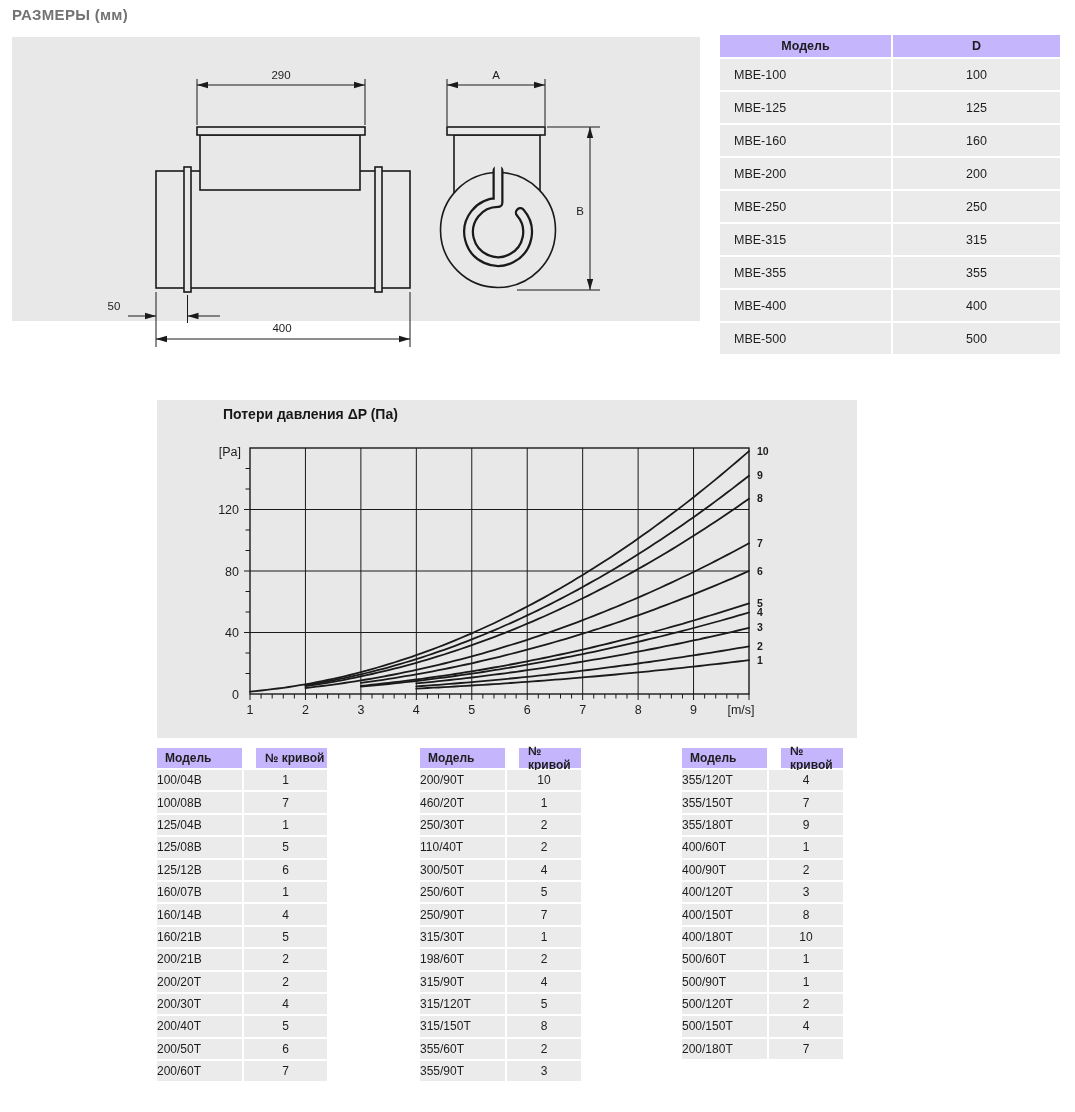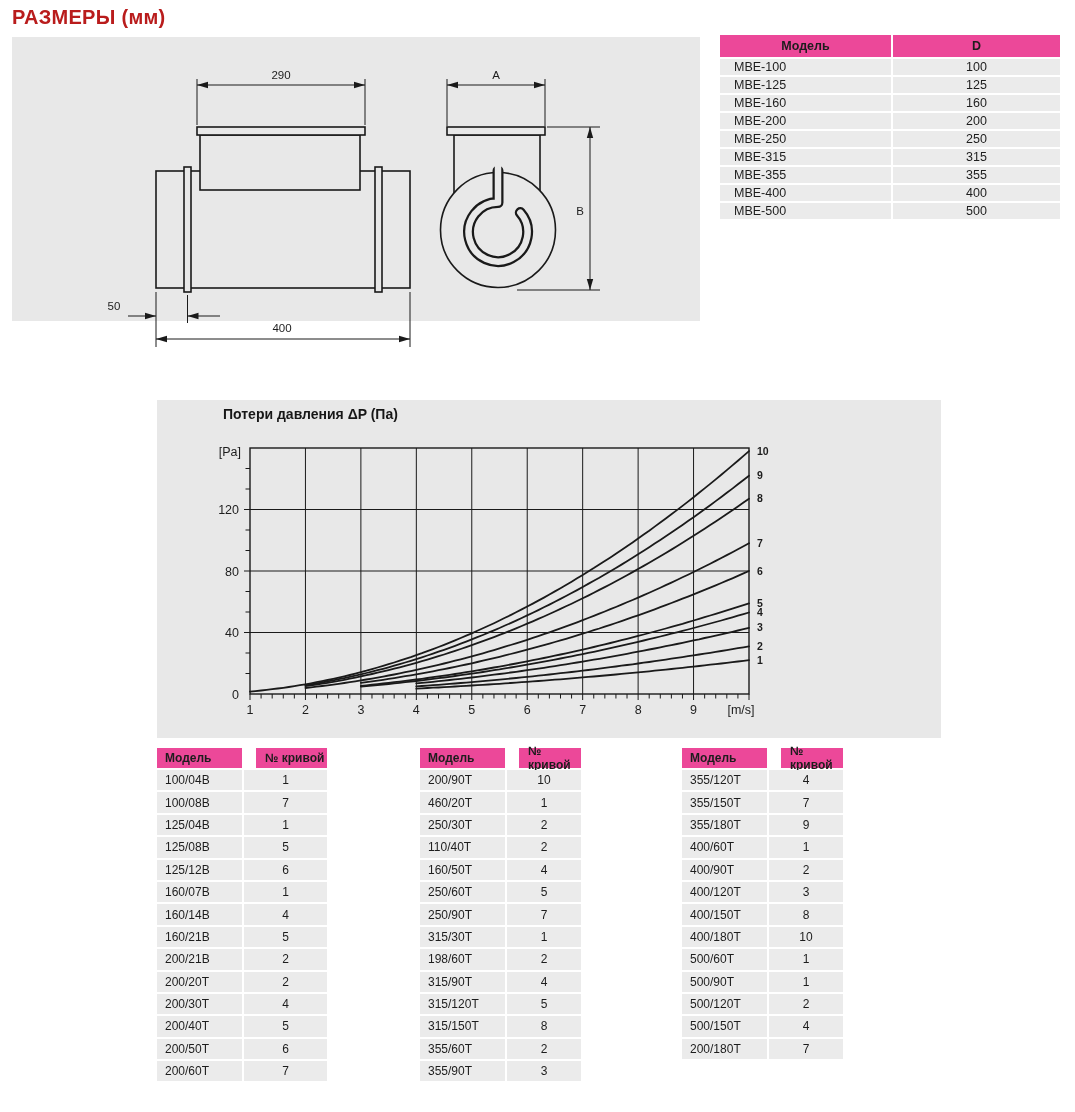--- a/index.html
+++ b/index.html
@@ -1,40 +1,40 @@
 <!DOCTYPE html>
 <html><head>
 <meta charset="utf-8">
 <style>
   html,body{margin:0;padding:0;background:#ffffff;}
   body{width:1075px;height:1112px;position:relative;overflow:hidden;
        font-family:"Liberation Sans",sans-serif;color:#1d1d1d;}
   .panel{position:absolute;background:#e8e8e8;}
-  #page-title{position:absolute;left:12px;top:6px;font-size:20px;font-weight:bold;
-              letter-spacing:.3px;color:#b91c1c;}
+  #page-title{position:absolute;left:12px;top:6px;font-size:15px;font-weight:bold;
+              letter-spacing:.3px;color:#737373;}
   #drawing-panel{left:12px;top:37px;width:688px;height:284px;}
-  #chart-panel{left:157px;top:400px;width:784px;height:338px;}
+  #chart-panel{left:157px;top:400px;width:700px;height:338px;}
   #chart-title{position:absolute;left:66px;top:6px;font-size:14px;font-weight:bold;color:#171717;}
   svg{position:absolute;left:0;top:0;}
   svg text{font-family:"Liberation Sans",sans-serif;fill:#1d1d1d;}
   .tech-fill{stroke:#1a1a1a;fill:#e8e8e8;stroke-width:1.6px;}
   .dim{stroke:#1a1a1a;fill:none;stroke-width:1px;}
   .dim-arrow{fill:#1a1a1a;stroke:none;}
   .dim-text{font-size:11.5px;}
   .table{position:absolute;display:grid;gap:2px;}
   .cell{display:flex;align-items:center;background:#ebebeb;font-size:12px;}
-  .th{background:#ec4899;font-weight:bold;}
+  .th{background:#c4b5fd;font-weight:bold;}
   .dims-table{left:720px;top:35px;width:340px;grid-template-columns:171px 167px;}
-  .dims-table .cell{height:16px;font-size:12.5px;}
+  .dims-table .cell{height:31px;font-size:12.5px;}
   .dims-table .th{height:22px;justify-content:center;}
   .dims-table .td.c0{padding-left:14px;}
   .dims-table .td.c1{justify-content:center;}
   .curve-table .cell{height:20.4px;}
   .curve-table .th{height:20px;padding-left:8px;}
-  .curve-table .td.c0{padding-left:8px;}
+  .curve-table .td.c0{}
   .curve-table .td.c1{justify-content:center;padding-left:0;}
   .curve-table .th.c1{padding-left:9px;margin-left:12px;}
   #ct1{left:157px;top:748px;width:170px;grid-template-columns:85px 83px;}
   #ct2{left:420px;top:748px;width:161px;grid-template-columns:85px 74px;}
   #ct3{left:682px;top:748px;width:161px;grid-template-columns:85px 74px;}
 </style>
 </head>
 <body>
 
 <div id="page-title">РАЗМЕРЫ (мм)</div>
@@ -274,21 +274,21 @@
     <div class="cell th c0">Модель</div>
     <div class="cell th c1">№ кривой</div>
     <div class="cell td c0">200/90T</div>
     <div class="cell td c1">10</div>
     <div class="cell td c0">460/20T</div>
     <div class="cell td c1">1</div>
     <div class="cell td c0">250/30T</div>
     <div class="cell td c1">2</div>
     <div class="cell td c0">110/40T</div>
     <div class="cell td c1">2</div>
-    <div class="cell td c0">160/50T</div>
+    <div class="cell td c0">300/50T</div>
     <div class="cell td c1">4</div>
     <div class="cell td c0">250/60T</div>
     <div class="cell td c1">5</div>
     <div class="cell td c0">250/90T</div>
     <div class="cell td c1">7</div>
     <div class="cell td c0">315/30T</div>
     <div class="cell td c1">1</div>
     <div class="cell td c0">198/60T</div>
     <div class="cell td c1">2</div>
     <div class="cell td c0">315/90T</div>

